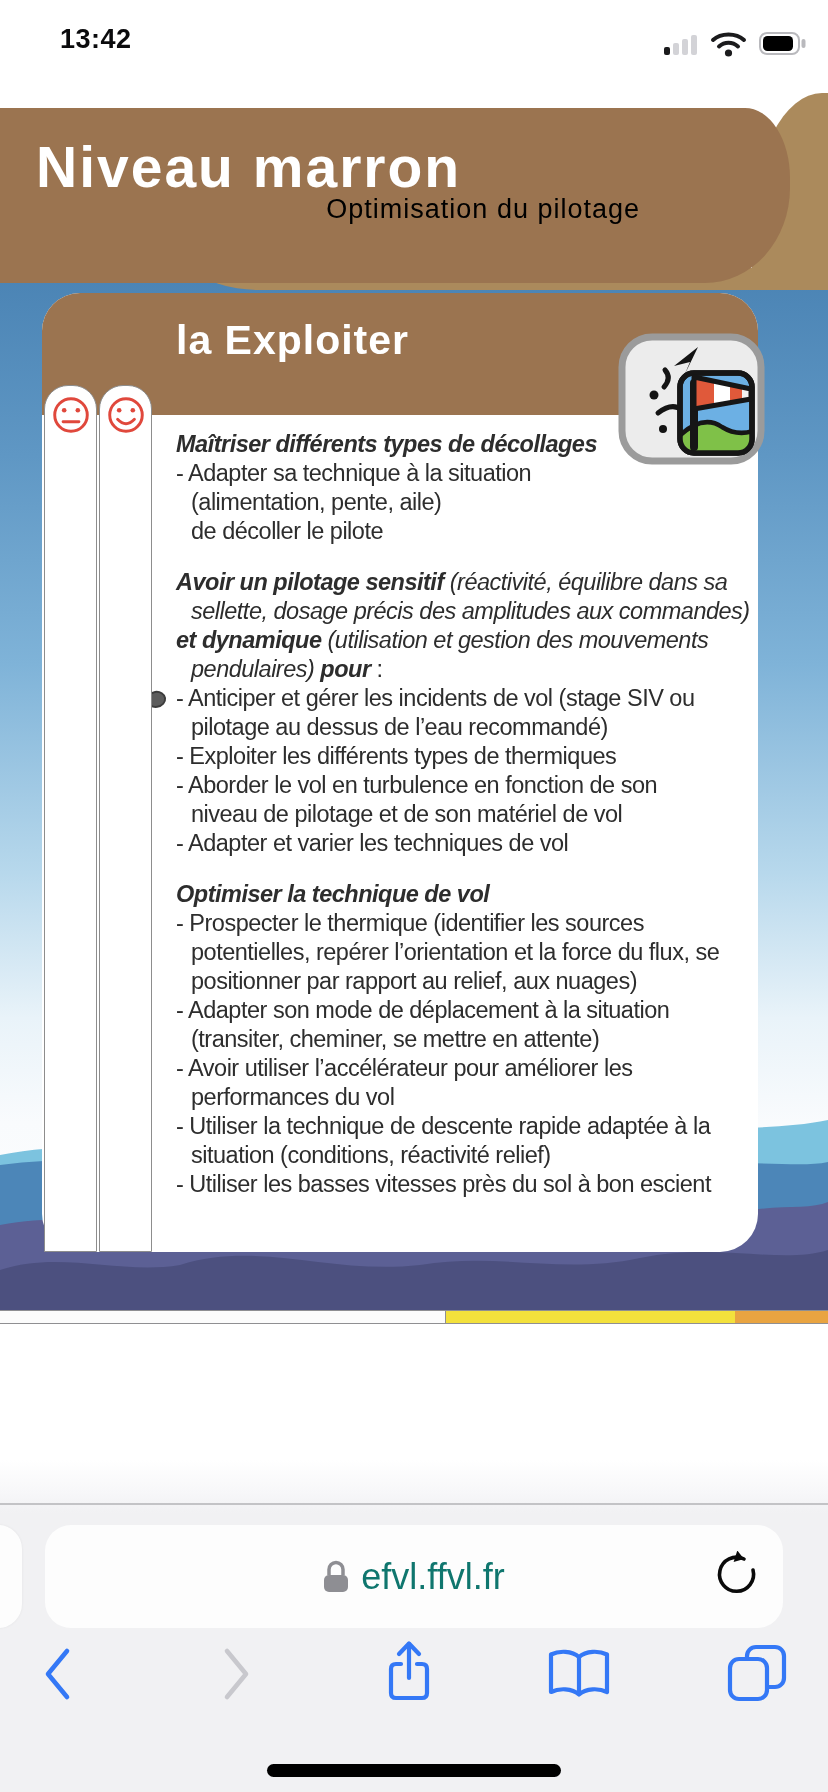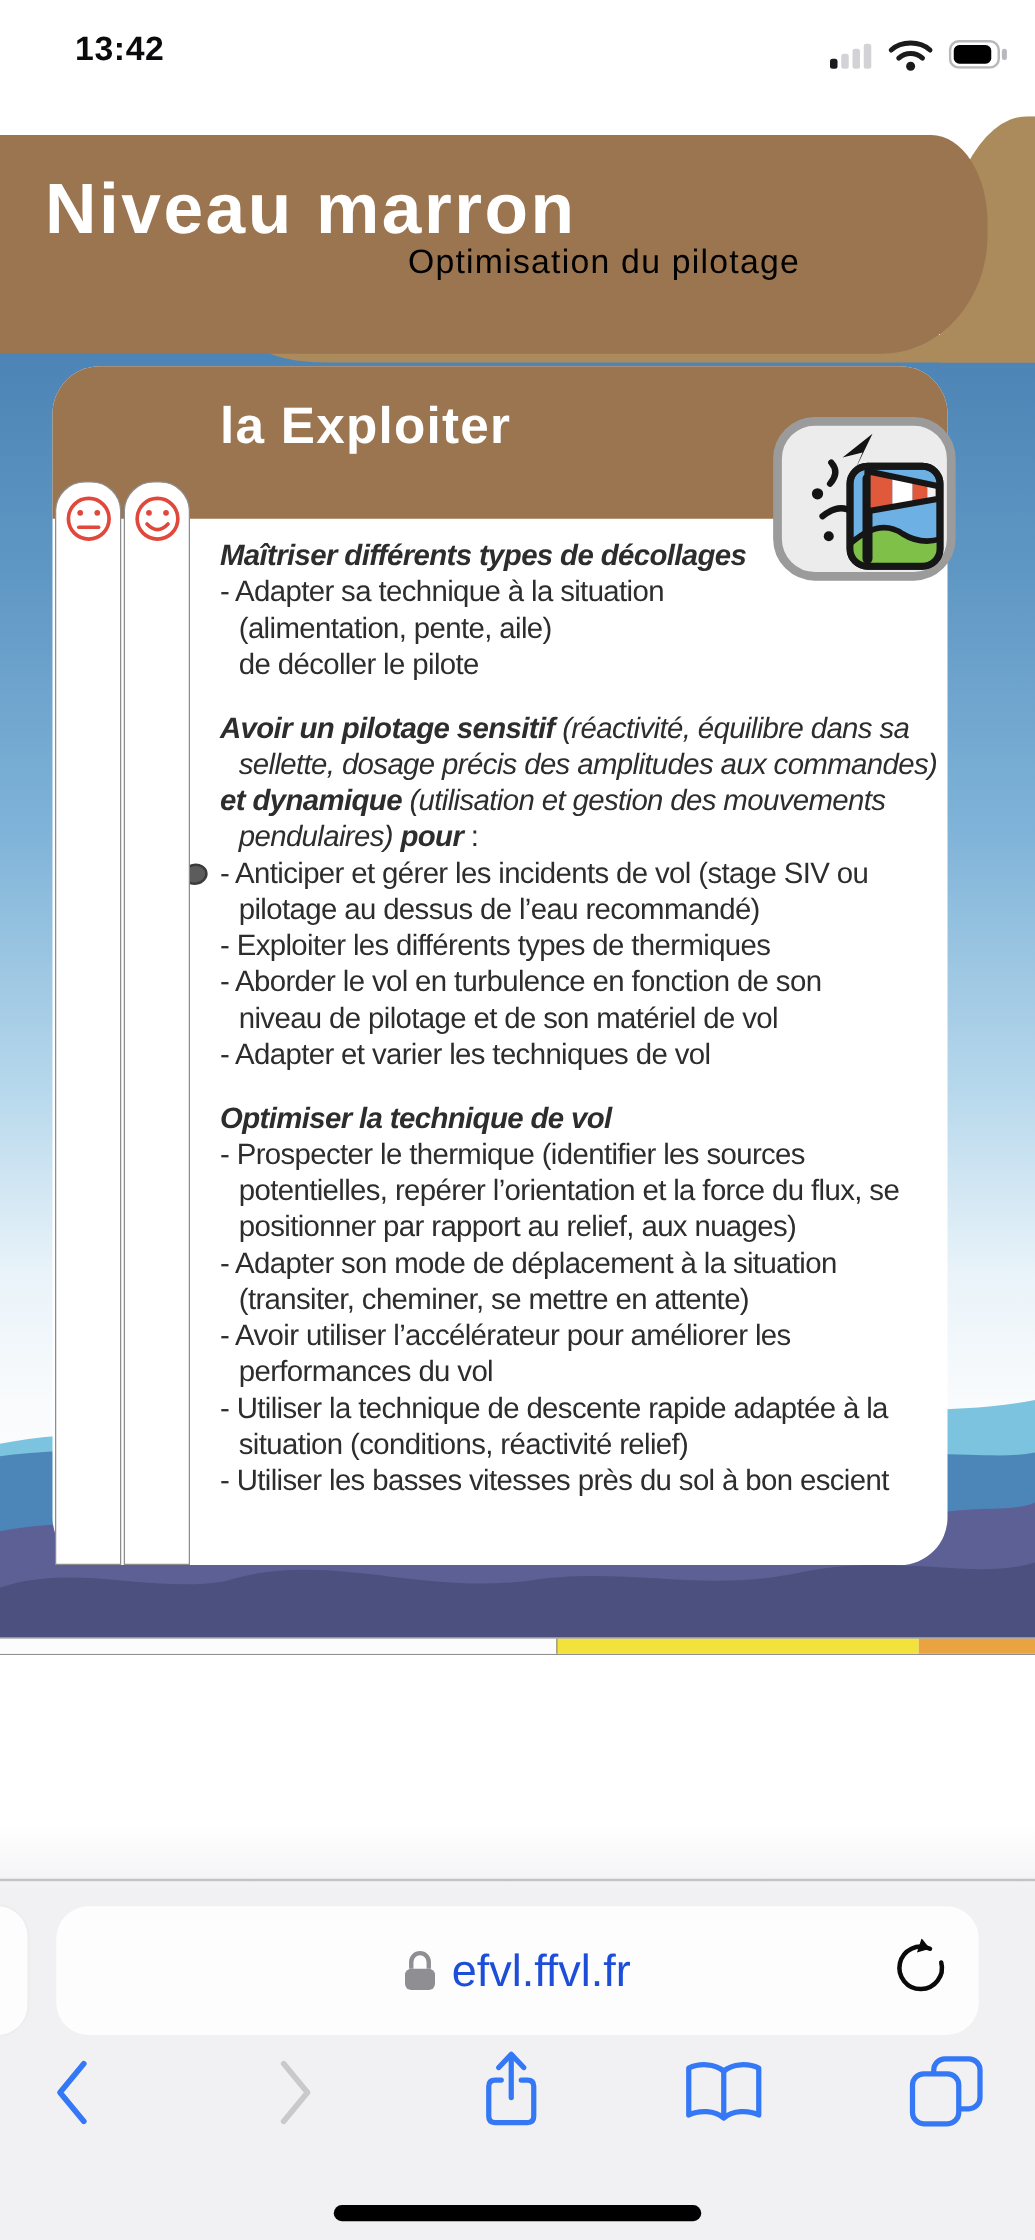--- a/index.html
+++ b/index.html
@@ -62,21 +62,21 @@
                   border:2px solid #3c3c3c;border-radius:50%;}
 
   
   .toolbar-bg{position:absolute;left:0;top:1460px;width:828px;height:332px;z-index:10;
               background:linear-gradient(180deg,#ffffff 0%,#f7f7f9 10%,#f1f1f3 16%,#f1f1f3 100%);}
   .toolbar-hairline{position:absolute;left:0;top:1503px;width:828px;height:2px;background:#c3c3c6;z-index:11;}
   .tab-edge{position:absolute;left:-26px;top:1525px;width:48px;height:103px;background:#fdfdfd;border-radius:26px;
             z-index:12;box-shadow:0 0 3px rgba(0,0,0,.06);}
   .urlbar{position:absolute;left:45px;top:1525px;width:738px;height:103px;background:#fdfdfd;border-radius:26px;
           z-index:12;display:flex;align-items:center;justify-content:center;gap:12px;}
-  .url-text{font-size:36px;color:#1d4ed8;}
+  .url-text{font-size:36px;color:#0f766e;}
   .reload-btn{position:absolute;right:24px;top:26px;width:48px;height:50px;}
   .navrow{position:absolute;left:0;top:1640px;width:828px;height:80px;z-index:12;}
   .nav-ic{position:absolute;}
   .home-indicator{position:absolute;left:267px;top:1764px;width:294px;height:13px;border-radius:7px;background:#000;z-index:13;}
 </style>
 </head>
 <body>
 
 <div class="screen">
 

